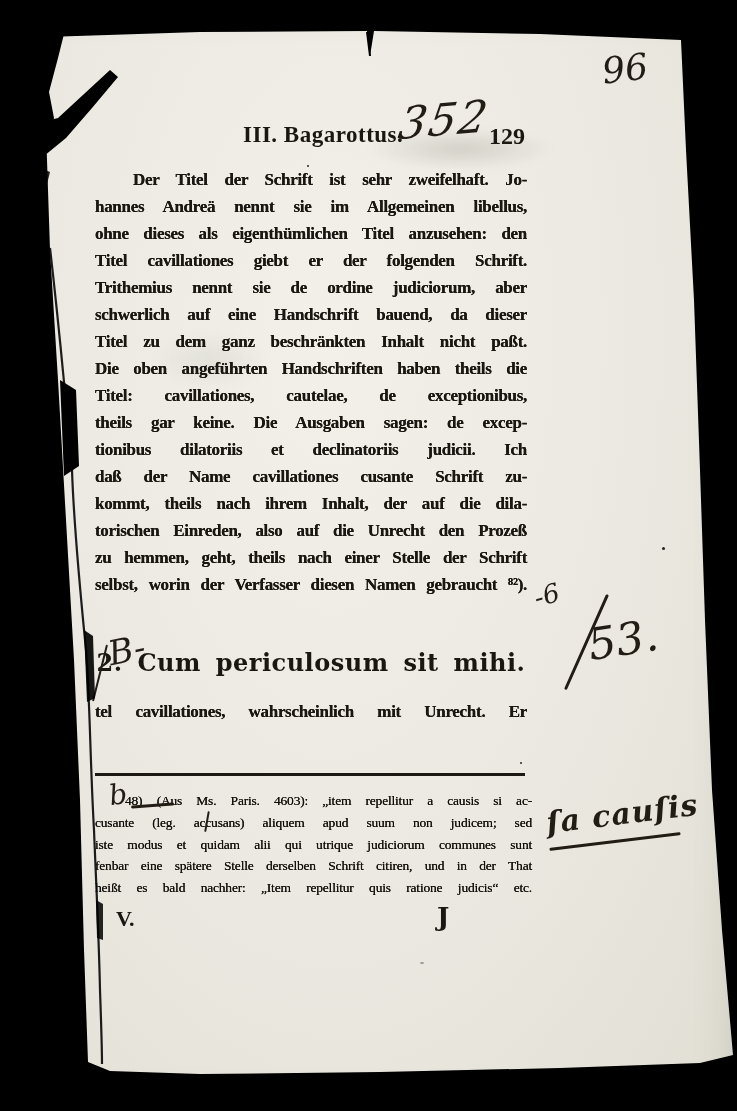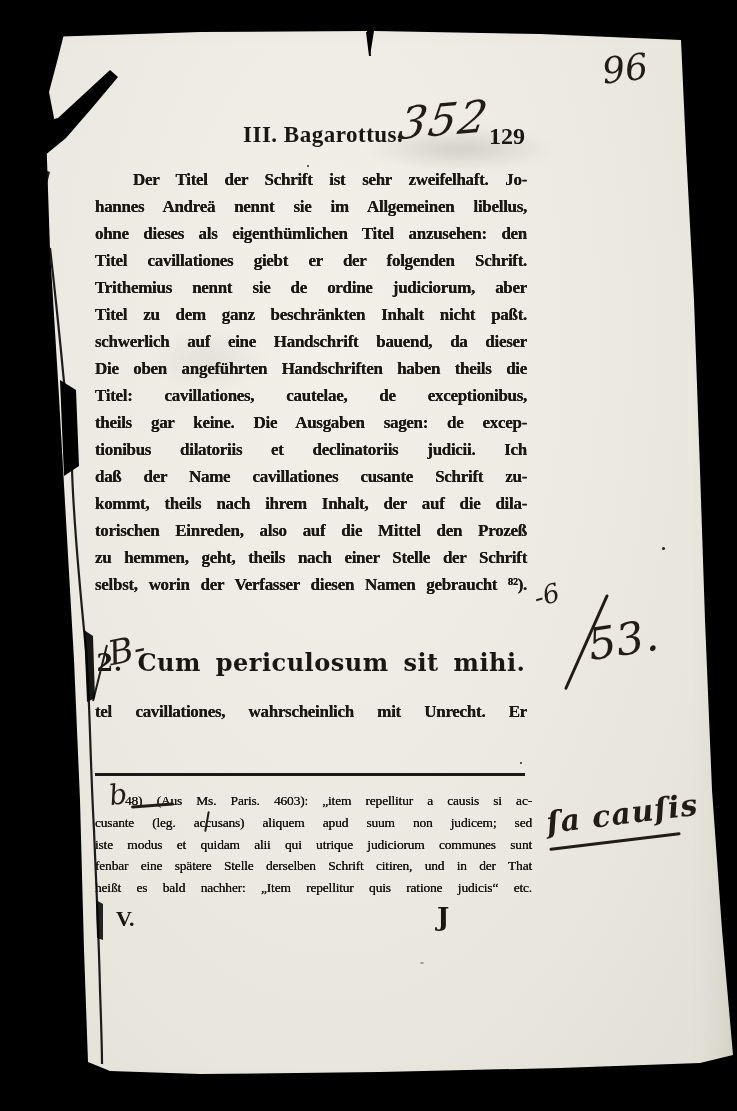--- a/index.html
+++ b/index.html
@@ -93,29 +93,29 @@
 
     <div class="header-title ink">III. Bagarottus.</div>
     <div class="page-number ink">129</div>
 
     <div class="para ink" style="top:166px;">
       <div class="line indent">Der Titel der Schrift ist sehr zweifelhaft. Jo-</div>
       <div class="line">hannes Andreä nennt sie im Allgemeinen libellus,</div>
       <div class="line">ohne dieses als eigenthümlichen Titel anzusehen: den</div>
       <div class="line">Titel cavillationes giebt er der folgenden Schrift.</div>
       <div class="line">Trithemius nennt sie de ordine judiciorum, aber</div>
+      <div class="line">schwerlich auf eine Handschrift bauend, da dieser</div>
       <div class="line">Titel zu dem ganz beschränkten Inhalt nicht paßt.</div>
-      <div class="line">schwerlich auf eine Handschrift bauend, da dieser</div>
       <div class="line">Die oben angeführten Handschriften haben theils die</div>
       <div class="line">Titel: cavillationes, cautelae, de exceptionibus,</div>
       <div class="line">theils gar keine. Die Ausgaben sagen: de excep-</div>
       <div class="line">tionibus dilatoriis et declinatoriis judicii. Ich</div>
       <div class="line">daß der Name cavillationes cusante Schrift zu-</div>
       <div class="line">kommt, theils nach ihrem Inhalt, der auf die dila-</div>
-      <div class="line">torischen Einreden, also auf die Mittel den Prozeß</div>
+      <div class="line">torischen Einreden, also auf die Unrecht den Prozeß</div>
       <div class="line">zu hemmen, geht, theils nach einer Stelle der Schrift</div>
       <div class="line">selbst, worin der Verfasser diesen Namen gebraucht ⁸²).</div>
     </div>
 
     <div class="section-heading ink">2. Cum periculosum sit mihi.</div>
 
     <div class="para ink" style="top:698px;">
       <div class="line">tel cavillationes, wahrscheinlich mit Unrecht.  Er</div>
     </div>
 

